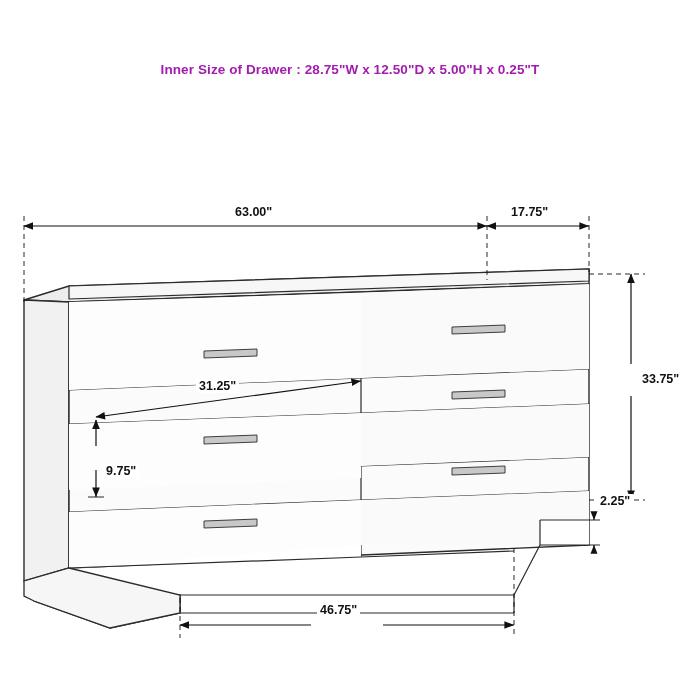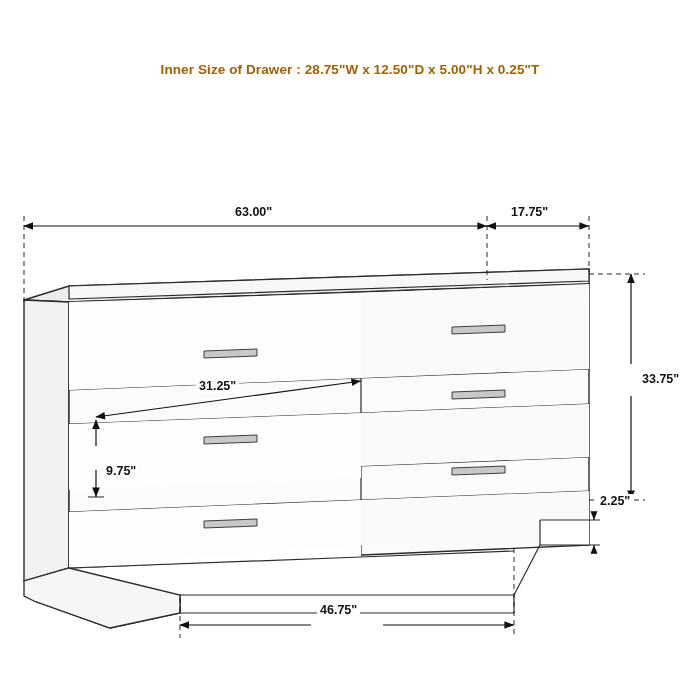--- a/index.html
+++ b/index.html
@@ -22,21 +22,21 @@
   }
   .title {
     position: absolute;
     top: 62px;
     left: 0;
     width: 700px;
     text-align: center;
     font-size: 13.5px;
     font-weight: bold;
     letter-spacing: 0.1px;
-    color: #a16207;
+    color: #a21caf;
   }
   svg.diagram {
     position: absolute;
     top: 0;
     left: 0;
     width: 700px;
     height: 700px;
   }
   .dimlabel {
     position: absolute;

